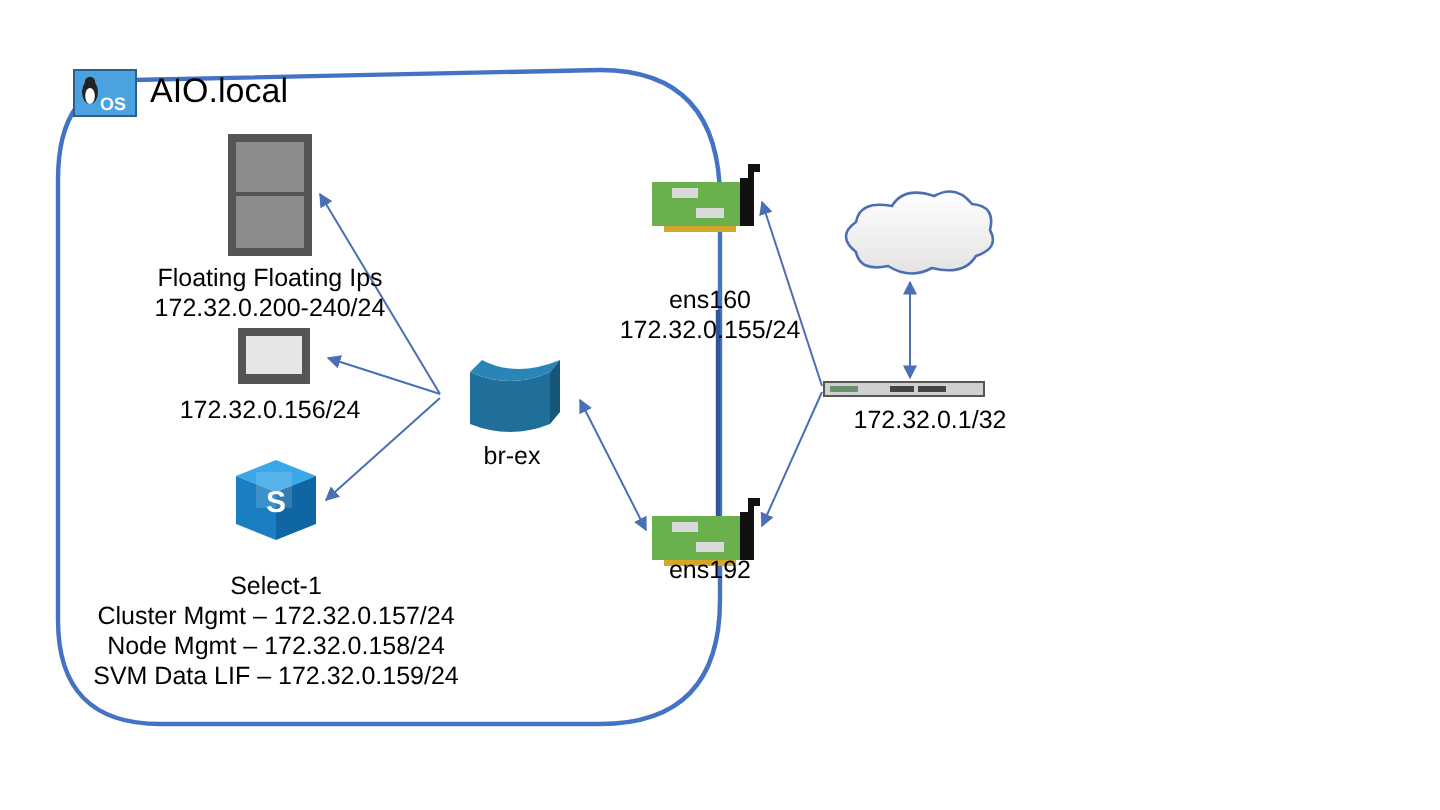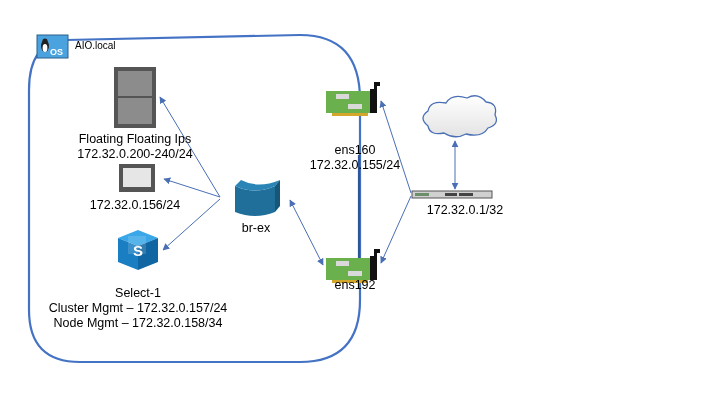--- a/index.html
+++ b/index.html
@@ -94,35 +94,36 @@
     <line x1="220" y1="197" x2="160" y2="97" marker-end="url(#ah)"></line>
     <line x1="220" y1="197" x2="164" y2="179" marker-end="url(#ah)"></line>
     <line x1="220" y1="199" x2="163" y2="250" marker-end="url(#ah)"></line>
     <line x1="290" y1="200" x2="323" y2="265" marker-start="url(#ah)" marker-end="url(#ah)"></line>
     <line x1="411" y1="193" x2="381" y2="101" marker-end="url(#ah)"></line>
     <line x1="411" y1="196" x2="381" y2="263" marker-end="url(#ah)"></line>
     <line x1="455" y1="141" x2="455" y2="189" marker-start="url(#ah)" marker-end="url(#ah)"></line>
   </g>
 </svg>
 
-<div class="lbl" style="left:75px;top:38px;text-align:left;font-size:10px;">AIO.local</div>
+<div class="lbl" style="left:75px;top:38px;text-align:left;font-size:17px;">AIO.local</div>
 
 <div class="lbl" style="left:60px;top:132px;width:150px;">
   <div>Floating Floating Ips</div>
   <div>172.32.0.200-240/24</div>
 </div>
 
 <div class="lbl" style="left:80px;top:198px;width:110px;">
   <div>172.32.0.156/24</div>
 </div>
 
 <div class="lbl" style="left:40px;top:274px;width:196px;margin-top:12px;">
   <div>Select-1</div>
   <div>Cluster Mgmt – 172.32.0.157/24</div>
-  <div>Node Mgmt – 172.32.0.158/34</div>
+  <div>Node Mgmt – 172.32.0.158/24</div>
+  <div>SVM Data LIF – 172.32.0.159/24</div>
 </div>
 
 <div class="lbl" style="left:236px;top:221px;width:40px;text-align:center;">br-ex</div>
 
 <div class="lbl" style="left:300px;top:115px;width:110px;margin-top:28px;">
   <div>ens160</div>
   <div>172.32.0.155/24</div>
 </div>
 
 <div class="lbl" style="left:320px;top:278px;width:70px;">ens192</div>

